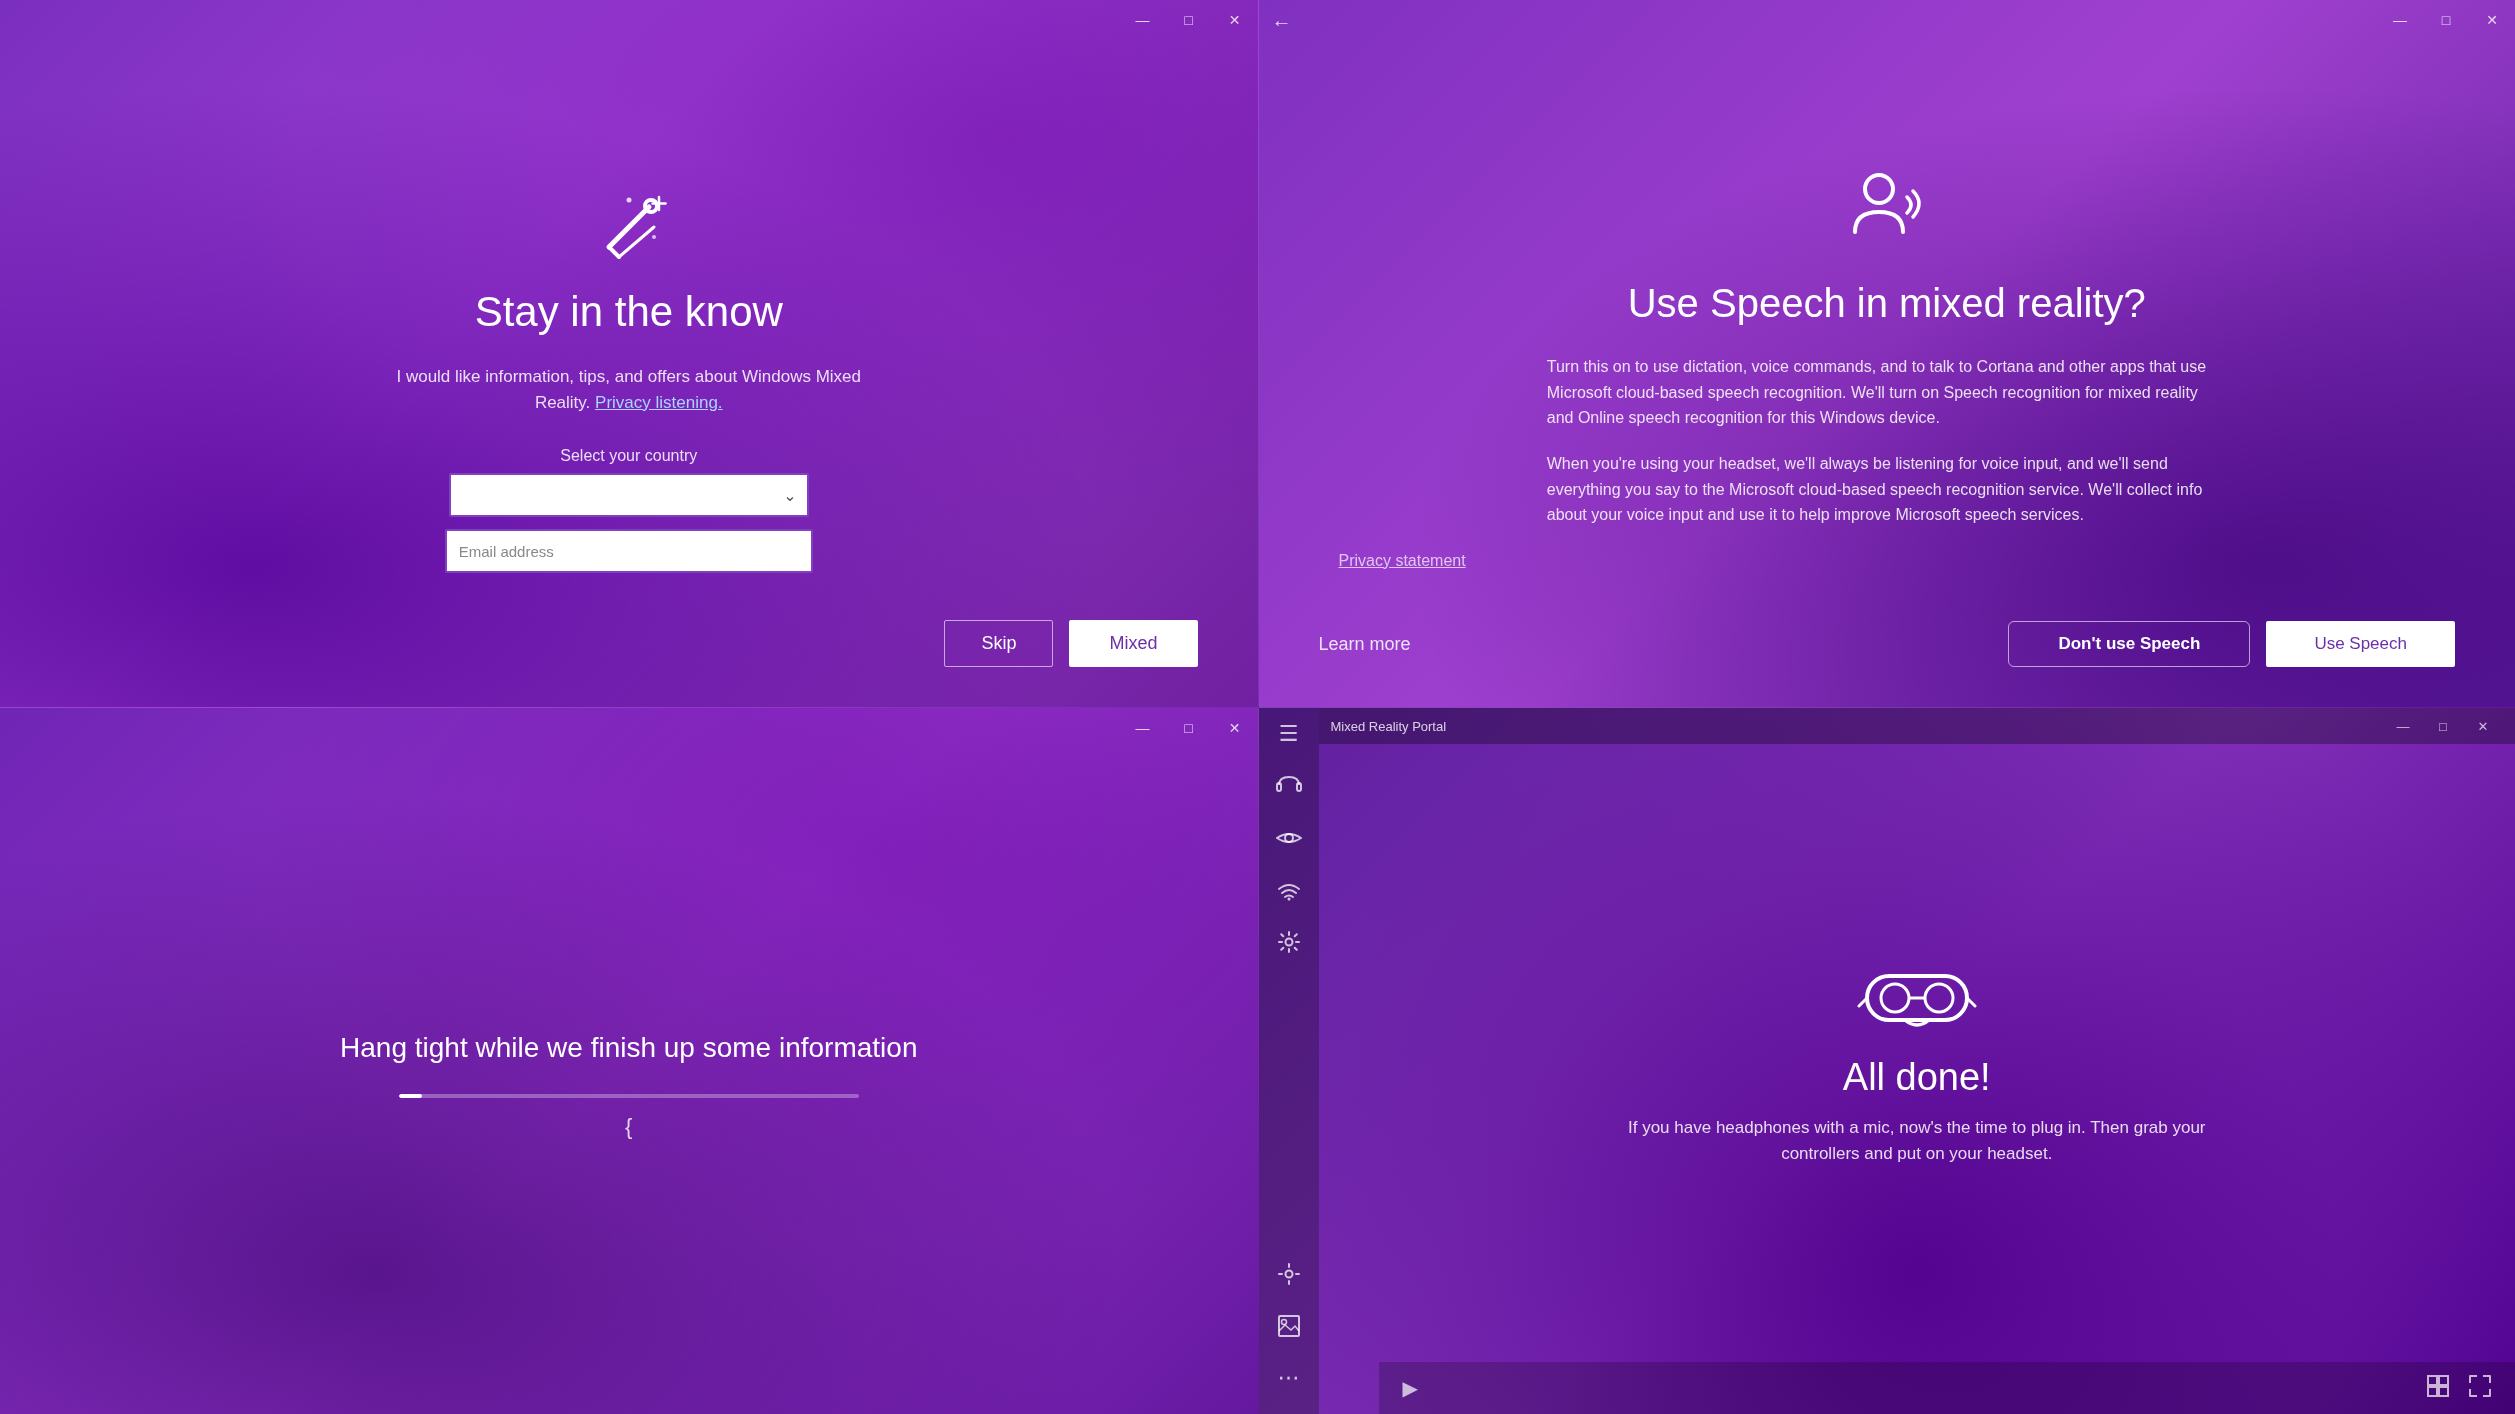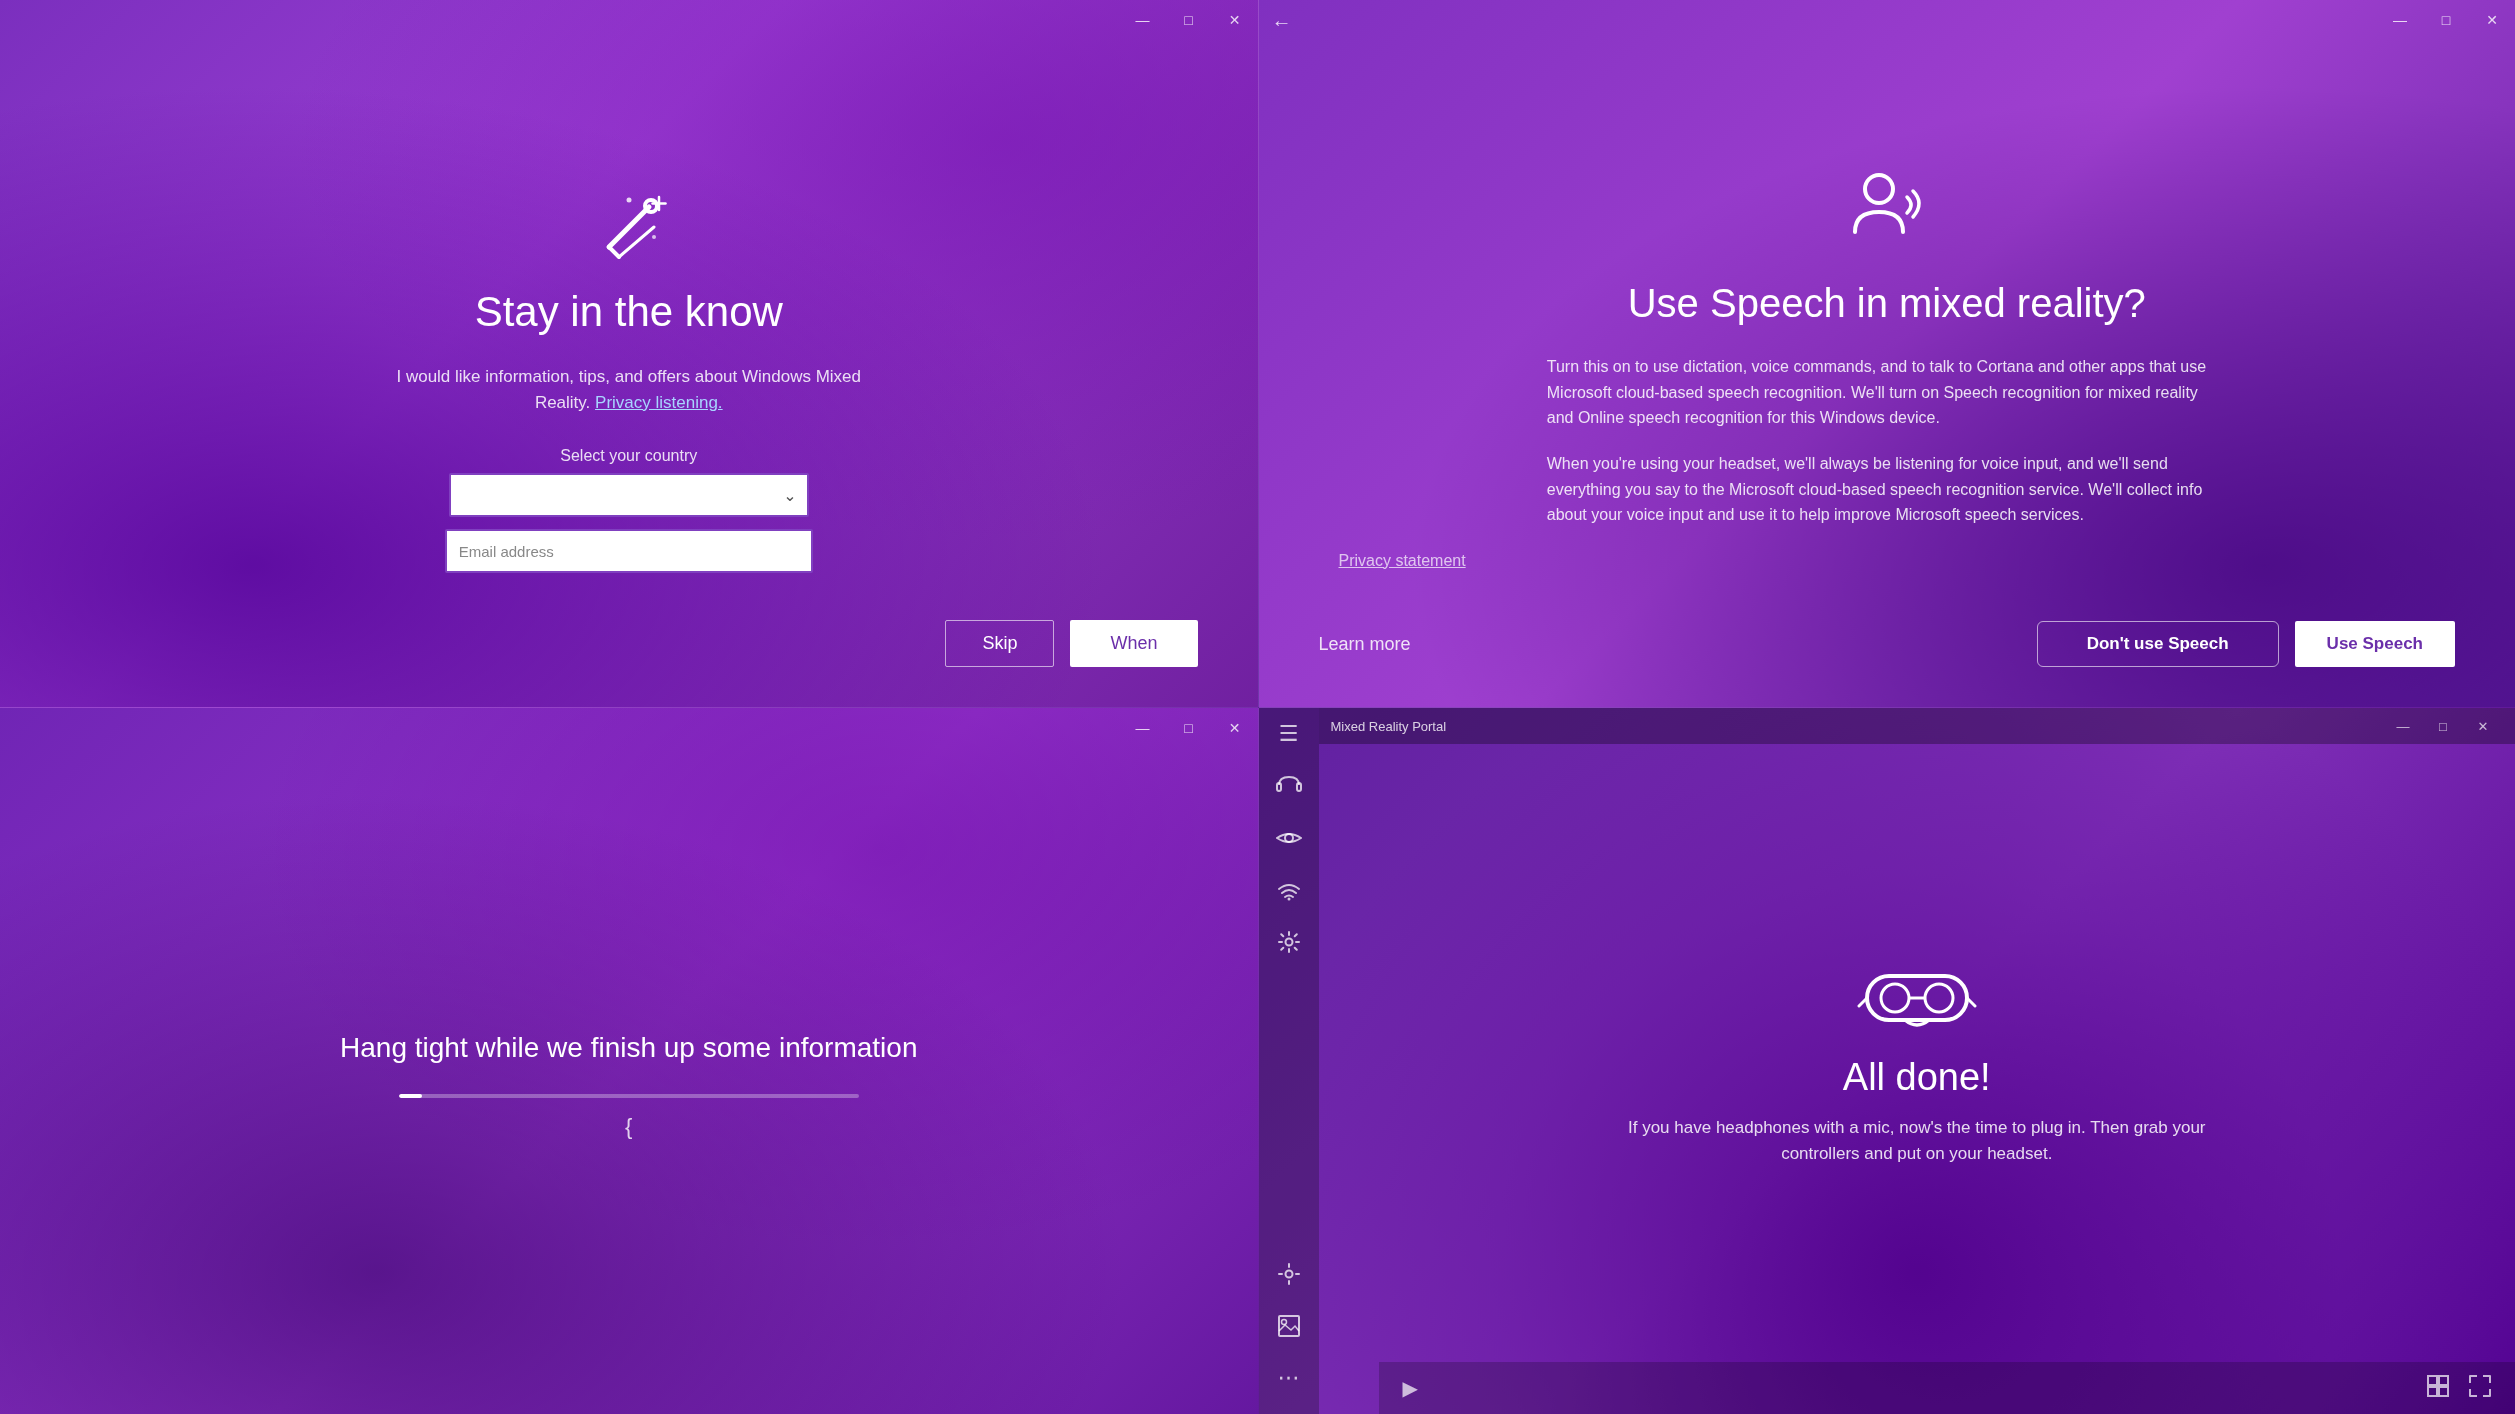--- a/index.html
+++ b/index.html
@@ -251,25 +251,25 @@
       padding: 12px 49px;
       font-size: 17px;
       cursor: pointer;
       border-radius: 6px;
       font-weight: bold;
     }
     .btn-use-speech {
       background: white;
       border: none;
       color: #6b2faa;
-      padding: 12px 32px;
+      padding: 12px 48px;
       font-size: 17px;
       cursor: pointer;
       border-radius: 2px;
-      font-weight: 700;
+      font-weight: 400;
     }
 
     
     .q3 {
       background: linear-gradient(135deg, #7025b5 0%, #9535cc 50%, #6518a0 100%);
       border-top: 1px solid rgba(255,255,255,0.1);
     }
     .q3-bg {
       position: absolute;
       inset: 0;
@@ -492,21 +492,21 @@
         <option value="ca">Canada</option>
       </select>
       <span class="select-arrow">⌄</span>
     </div>
 
     <input type="email" class="email-input" placeholder="Email address" style="">
   </div>
 
   <div class="q1-buttons">
     <button class="btn-skip">Skip</button>
-    <button class="btn-next">When</button>
+    <button class="btn-next">Mixed</button>
   </div>
 </div>
 
 <div class="quadrant q2">
   <div class="q2-bg"></div>
 
   <div class="back-btn">←</div>
 
   <div class="window-chrome">
     <button class="win-btn">—</button>

